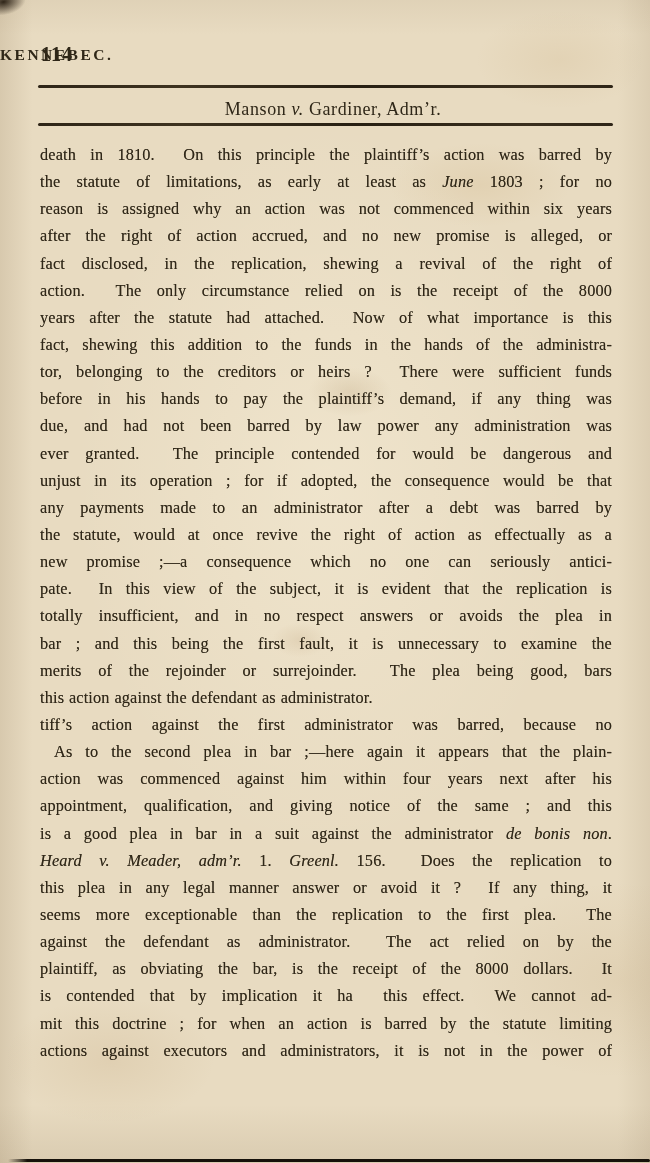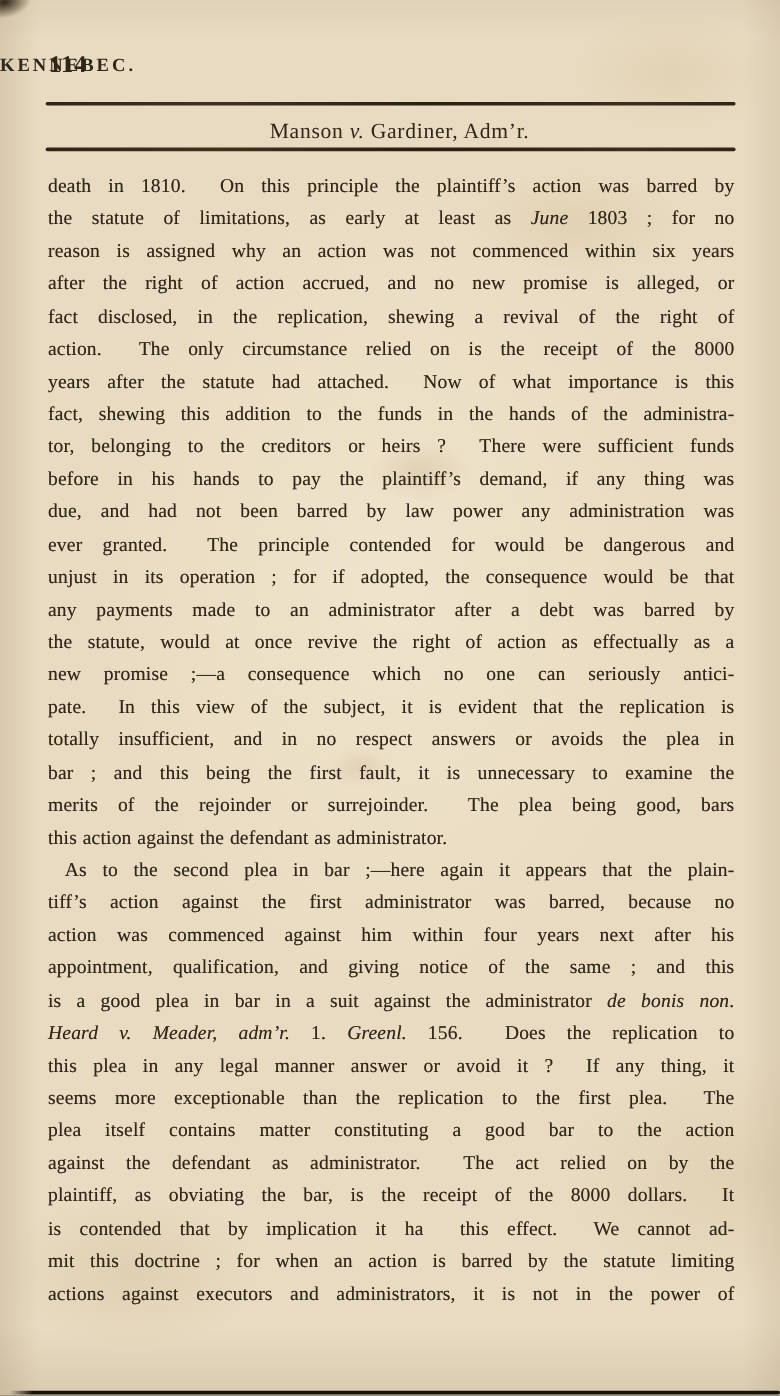--- a/index.html
+++ b/index.html
@@ -101,28 +101,27 @@
       <div class="line"><span>ever granted.&nbsp; The principle contended for would be dangerous and</span></div>
       <div class="line"><span>unjust in its operation ; for if adopted, the consequence would be that</span></div>
       <div class="line"><span>any payments made to an administrator after a debt was barred by</span></div>
       <div class="line"><span>the statute, would at once revive the right of action as effectually as a</span></div>
       <div class="line"><span>new promise ;—a consequence which no one can seriously antici-</span></div>
       <div class="line"><span>pate.&nbsp; In this view of the subject, it is evident that the replication is</span></div>
       <div class="line"><span>totally insufficient, and in no respect answers or avoids the plea in</span></div>
       <div class="line"><span>bar ; and this being the first fault, it is unnecessary to examine the</span></div>
       <div class="line"><span>merits of the rejoinder or surrejoinder.&nbsp; The plea being good, bars</span></div>
       <div class="line noj"><span>this action against the defendant as administrator.</span></div>
+      <div class="line"><span>tiff’s action against the first administrator was barred, because no</span></div>
       <div class="line ind"><span>As to the second plea in bar ;—here again it appears that the plain-</span></div>
-      <div class="line"><span>tiff’s action against the first administrator was barred, because no</span></div>
       <div class="line"><span>action was commenced against him within four years next after his</span></div>
       <div class="line"><span>appointment, qualification, and giving notice of the same ; and this</span></div>
       <div class="line"><span>is a good plea in bar in a suit against the administrator </span><span class="it">de bonis non</span><span>.</span></div>
       <div class="line"><span class="it">Heard v. Meader, adm’r.</span><span> 1. </span><span class="it">Greenl.</span><span> 156.&nbsp; Does the replication to</span></div>
       <div class="line"><span>this plea in any legal manner answer or avoid it ?&nbsp; If any thing, it</span></div>
       <div class="line"><span>seems more exceptionable than the replication to the first plea.&nbsp; The</span></div>
-      <div class="line"><span>plea itself contains matter constituting a good bar to the action</span></div>
       <div class="line"><span>against the defendant as administrator.&nbsp; The act relied on by the</span></div>
       <div class="line"><span>plaintiff, as obviating the bar, is the receipt of the 8000 dollars.&nbsp; It</span></div>
       <div class="line"><span>is contended that by implication it ha&nbsp; this effect.&nbsp; We cannot ad-</span></div>
       <div class="line"><span>mit this doctrine ; for when an action is barred by the statute limiting</span></div>
       <div class="line"><span>actions against executors and administrators, it is not in the power of</span></div>
     </main>
 </div>
 
 </body></html>

